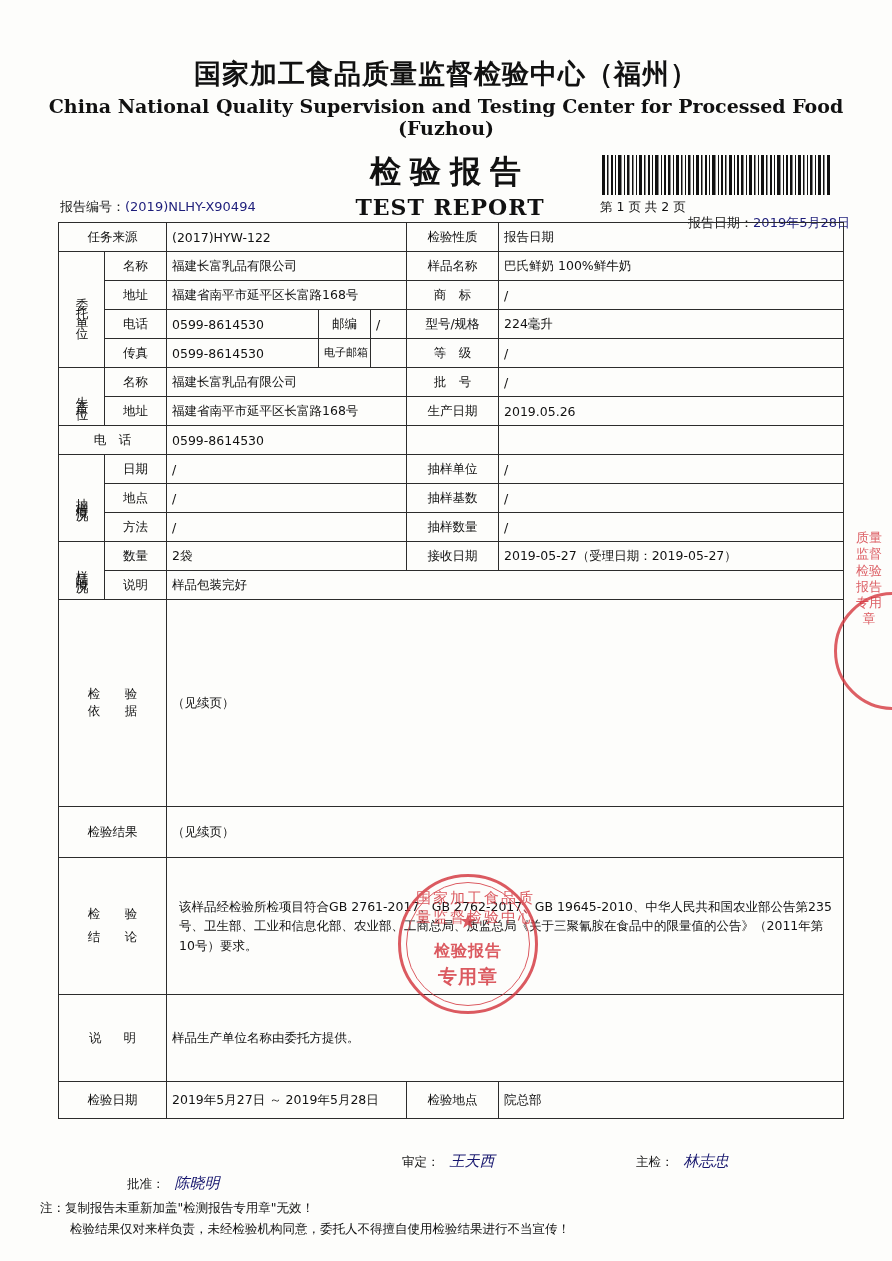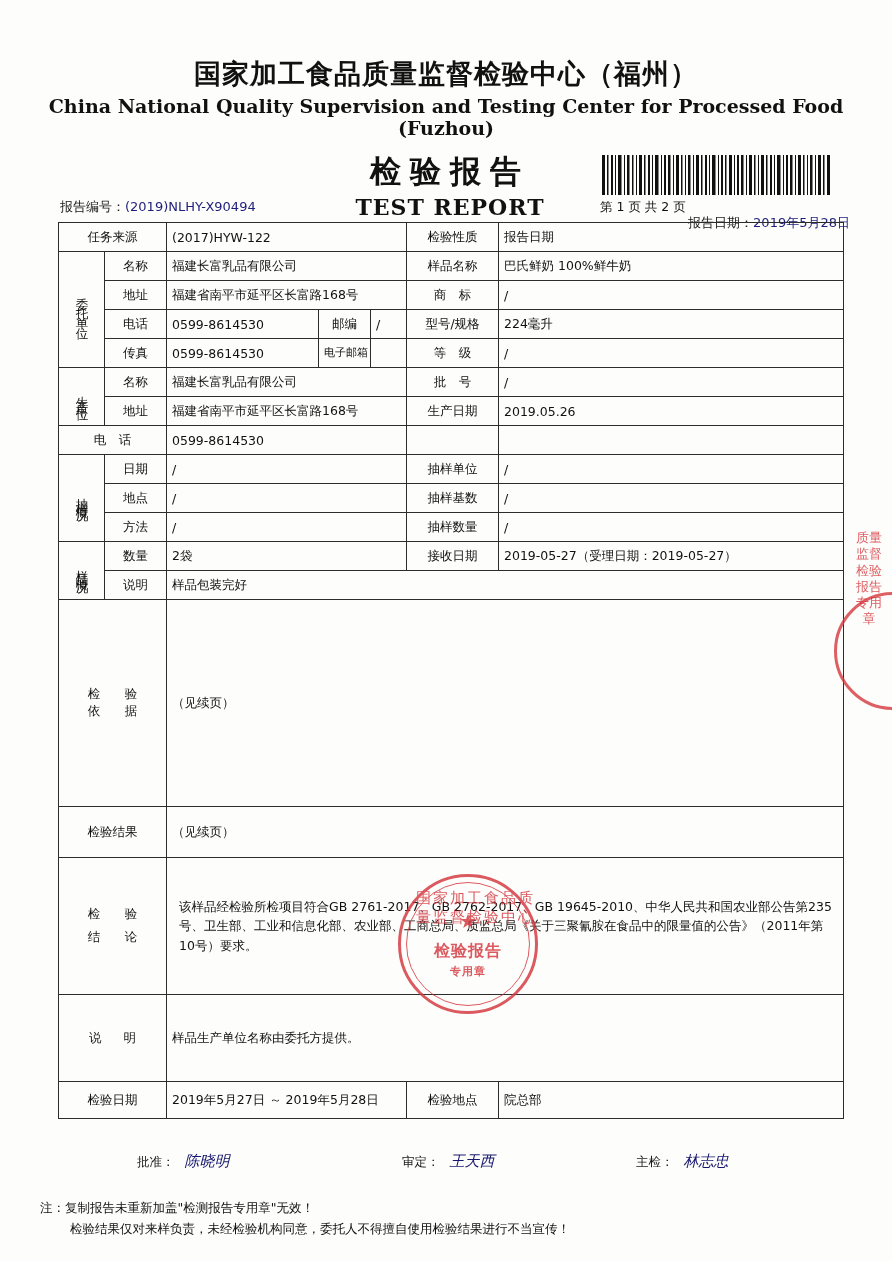--- a/index.html
+++ b/index.html
@@ -149,21 +149,21 @@
     top: 4px;
     white-space: nowrap;
   }
   .sig .nm {
     font-family: "DejaVu Serif", "Liberation Serif", serif;
     font-style: italic;
     color: #16166e;
     font-size: 15px;
     margin-left: 10px;
   }
-  .sig1 { left: 79px; }
+  .sig1 { left: 69px; margin-top: 22px; }
   .sig2 { left: 312px; margin-left: 32px; }
   .sig3 { left: 578px; }
   
   .notes {
     position: absolute;
     left: 40px;
     top: 1198px;
     width: 820px;
     font-size: 12.5px;
     line-height: 1.65;
@@ -206,21 +206,21 @@
     font-size: 16px;
     font-weight: bold;
     letter-spacing: 1px;
     font-family: "DejaVu Serif", "Liberation Serif", serif;
   }
   .stamp-main .l2 {
     position: absolute;
     left: 0; right: 0;
     top: 87px;
     text-align: center;
-    font-size: 11px;
+    font-size: 19px;
     font-weight: bold;
     letter-spacing: 1px;
     font-family: "DejaVu Serif", "Liberation Serif", serif;
   }
   .stamp-main .arc {
     position: absolute;
     left: 0; right: 0; top: 12px;
     text-align: right;
     font-size: 15px;
     letter-spacing: 2px;

